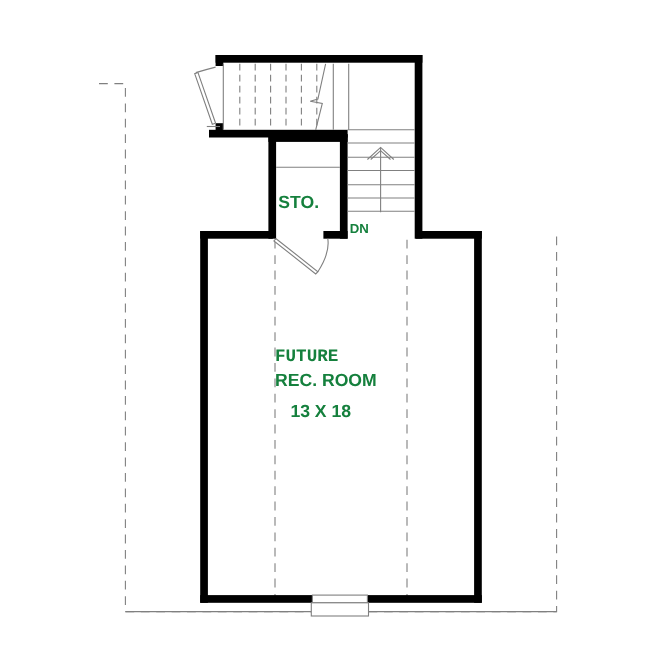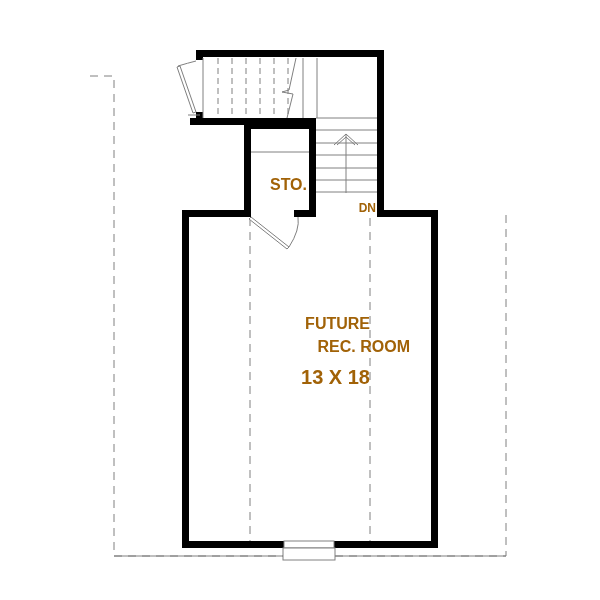--- a/index.html
+++ b/index.html
@@ -1,18 +1,18 @@
 <!DOCTYPE html>
 <html><head>
 <meta charset="utf-8">
 <style>
   html, body { margin:0; padding:0; background:#ffffff; }
   body { width:600px; height:600px; position:relative; overflow:hidden; font-family:"Liberation Sans", sans-serif; }
   svg { position:absolute; left:0; top:0; }
-  .lbl { position:absolute; font-family:"Liberation Sans", sans-serif; font-weight:bold; color:#a16207; text-align:right; white-space:nowrap; }
+  .lbl { position:absolute; font-family:"Liberation Sans", sans-serif; font-weight:bold; color:#15803d; text-align:left; white-space:nowrap; }
 </style>
 </head>
 <body>
 
 <svg width="600" height="600" viewBox="0 0 600 600">
 
   <g fill="none" stroke="#808080" stroke-width="1">
     <polyline points="90,76 114,76 114,556 283,556" stroke-dasharray="8,6"></polyline>
     <polyline points="335,556 506,556 506,210" stroke-dasharray="8,6"></polyline>
     <line x1="114" y1="556" x2="283" y2="556"></line>
@@ -84,15 +84,15 @@
     <path d="M 289 247 Q 300 230 298 217"></path>
 
     <polygon points="180,66 196,112 193,113 177,67" fill="#fff"></polygon>
     <path d="M 178 66 Q 188 63 196 61"></path>
     <line x1="188" y1="115" x2="200" y2="115"></line>
   </g>
 </svg>
 
 <div class="lbl" style="left:253px; top:176px; width:54px; font-size:16px;">STO.</div>
 <div class="lbl" style="left:318px; top:201px; width:58px; font-size:12px;">DN</div>
-<div class="lbl" style="left:250px; top:315px; width:120px; font-size:16px;">FUTURE</div>
-<div class="lbl" style="left:250px; top:338px; width:120px; font-size:16px;padding-left:40px;">REC. ROOM</div>
-<div class="lbl" style="left:250px; top:366px; width:120px; font-size:20px;">13 X 18</div>
+<div class="lbl" style="left:250px; top:315px; width:120px; font-size:16px;font-family:Liberation Mono, monospace;">FUTURE</div>
+<div class="lbl" style="left:250px; top:338px; width:120px; font-size:16px;">REC. ROOM</div>
+<div class="lbl" style="left:264px; top:366px; width:120px; font-size:16px;">13 X 18</div>
 
 </body></html>

